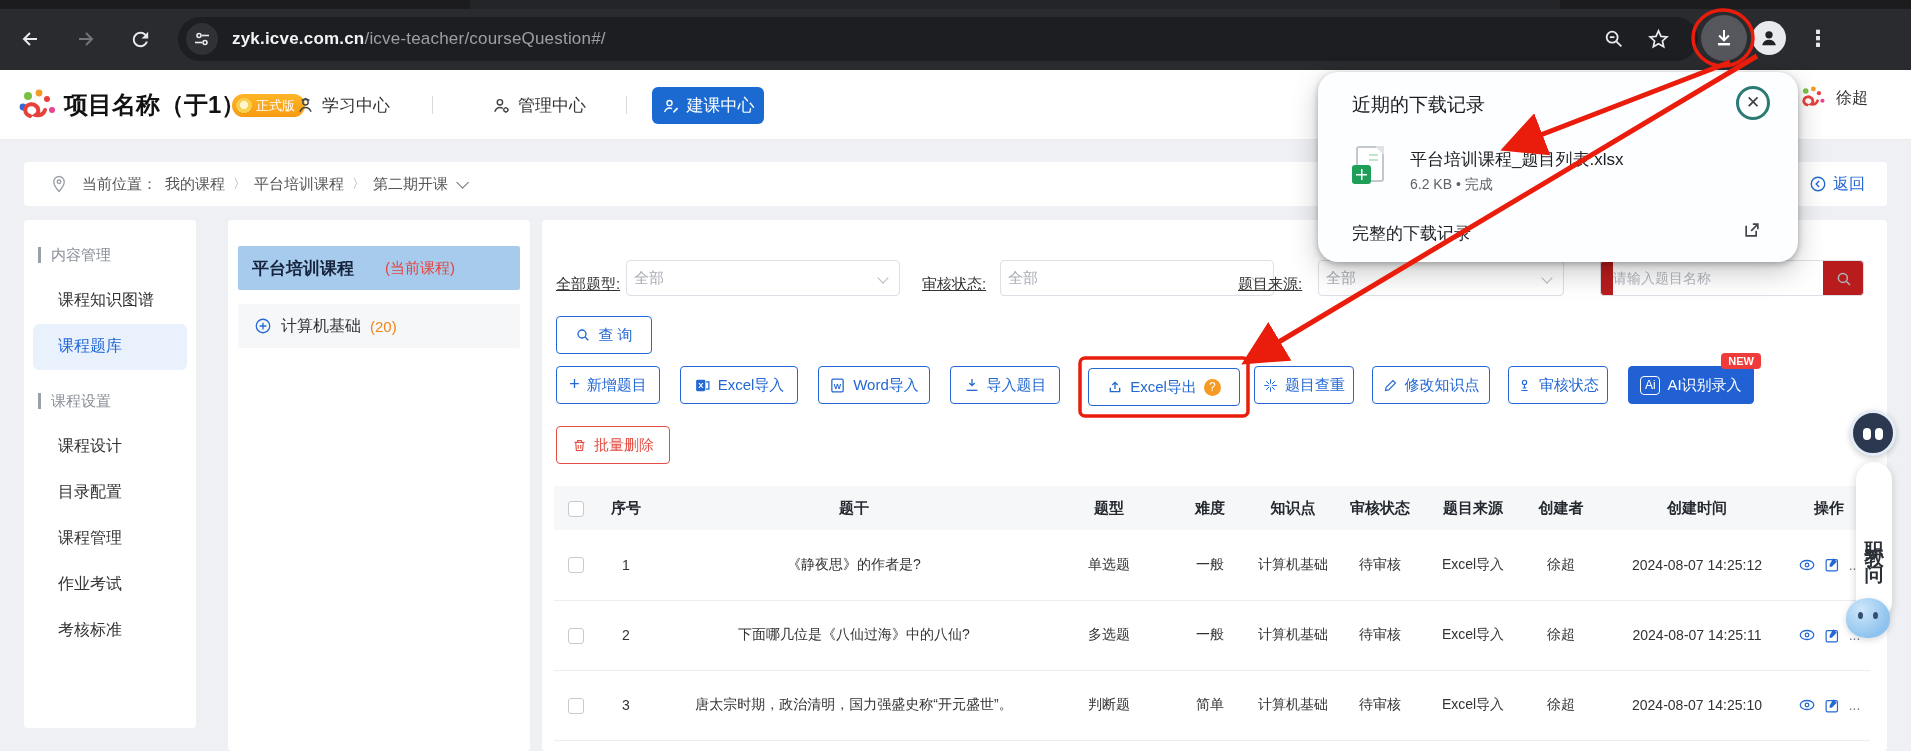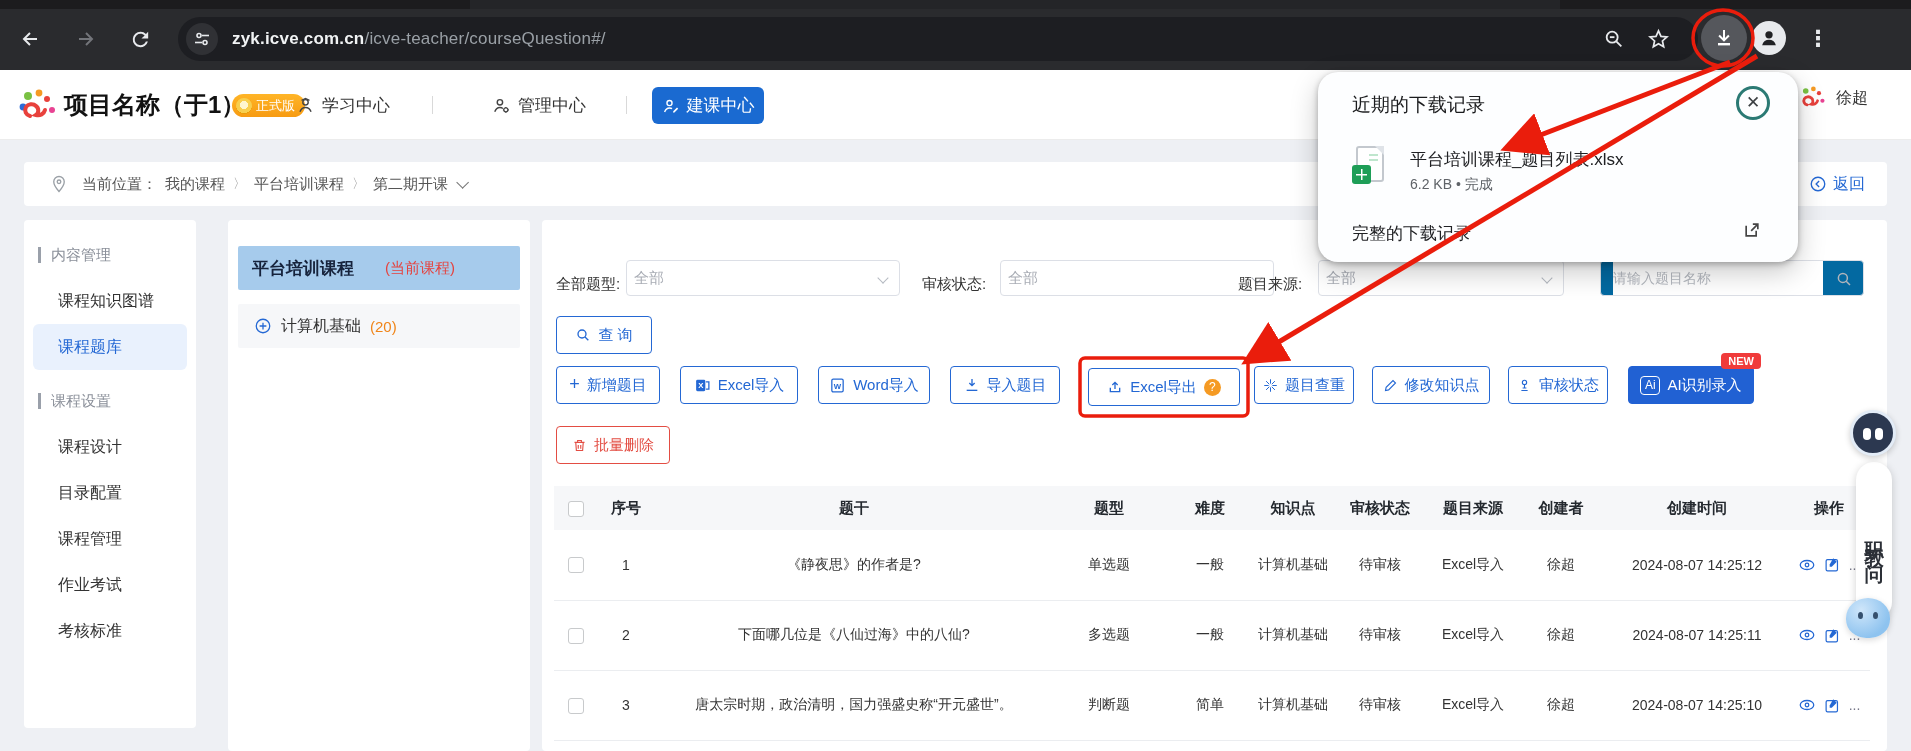--- a/index.html
+++ b/index.html
@@ -56,45 +56,45 @@
 
   
   .crumb-bar { position:absolute; left:24px; top:162px; width:1863px; height:44px; background:#fff; border-radius:4px; }
   .crumb { position:absolute; left:58px; top:0; height:44px; display:flex; align-items:center; gap:8px; font-size:15px; color:#555; }
   .crumb .sep { color:#999; font-size:13px; }
   .caret { display:inline-block; width:9px; height:9px; border-right:1.5px solid #777; border-bottom:1.5px solid #777; transform:rotate(45deg) translateY(-3px); }
   .back-link { position:absolute; right:22px; top:0; height:44px; display:flex; align-items:center; gap:6px; color:#2468d4; font-size:16px; }
 
   
   .card { position:absolute; background:#fff; border-radius:4px; }
-  .side-card  { left:24px;  top:220px; width:172px;  height:508px; }
+  .side-card  { left:24px;  top:220px; width:172px;  height:508px;font-family:Liberation Mono, monospace; }
   .tree-card  { left:228px; top:220px; width:302px;  height:531px; }
   .main-card  { left:542px; top:220px; width:1345px; height:531px; }
 
   
   .sec-title { display:flex; align-items:center; gap:10px; padding-left:14px; height:46px; font-size:15px; color:#8a8f99; }
   .sec-title::before { content:""; width:3px; height:16px; background:#9aa0aa; }
   .side-item { height:46px; line-height:46px; padding-left:34px; font-size:16px; color:#333; }
   .side-item.active { background:#e9f1fd; color:#2468d4; border-radius:6px; margin:0 9px; padding-left:25px; }
 
   
   .tree-head { position:absolute; left:10px; right:10px; top:26px; height:44px; background:#a6cbec; border-radius:2px;
                display:flex; align-items:center; padding-left:14px; gap:8px; }
   .tree-head .nm { font-size:17px; font-weight:bold; color:#16233c; }
   .tree-head .tag { font-size:15px; color:#e5433f;margin-left:23px; }
   .tree-node { position:absolute; left:10px; right:10px; top:84px; height:44px; background:#f6f7f9; border-radius:2px;
                display:flex; align-items:center; padding-left:16px; gap:9px; font-size:16px; color:#333; }
   .tree-node .cnt { color:#f08519; font-size:15px; }
 
   
-  .flt-label { position:absolute; top:46px; height:36px; line-height:36px; font-size:15px; color:#333; }
+  .flt-label { position:absolute; top:46px; height:36px; line-height:36px; font-size:15px; color:#333;text-decoration:underline; }
   .select { position:absolute; top:40px; height:36px; border:1px solid #dcdfe6; border-radius:4px; background:#fff;
             font-size:15px; color:#a9adb5; line-height:34px; padding-left:7px; }
   .select .chev { position:absolute; right:12px; top:13px; width:8px; height:8px; border-right:1.5px solid #b6bac2; border-bottom:1.5px solid #b6bac2; transform:rotate(45deg); }
-  .search-box { position:absolute; left:1058px; top:40px; width:264px; height:36px; border:1px solid #dcdfe6; border-radius:4px; background:#0369a1; }
+  .search-box { position:absolute; left:1058px; top:40px; width:264px; height:36px; border:1px solid #dcdfe6; border-radius:4px; background:#b91c1c; }
   .search-box input { position:absolute; left:12px; top:0; width:210px; height:34px; border:0; outline:0; font-size:14px; color:#333; font-family:inherit; }
   .search-box input::placeholder { color:#b4b8bf; }
   .search-box .mag { position:absolute; right:10px; top:9px; }
 
   
   .btn { position:absolute; height:38px; border:1px solid #2468d4; border-radius:4px; background:#fff; color:#2468d4;
          font-size:15px; display:flex; align-items:center; justify-content:center; gap:7px; }
   .btn.solid { background:#2161d3; border-color:#2161d3; color:#fff; }
   .btn.danger { border-color:#e34d43; color:#e34d43; }
   .query-btn { left:14px; top:96px; width:96px; }

